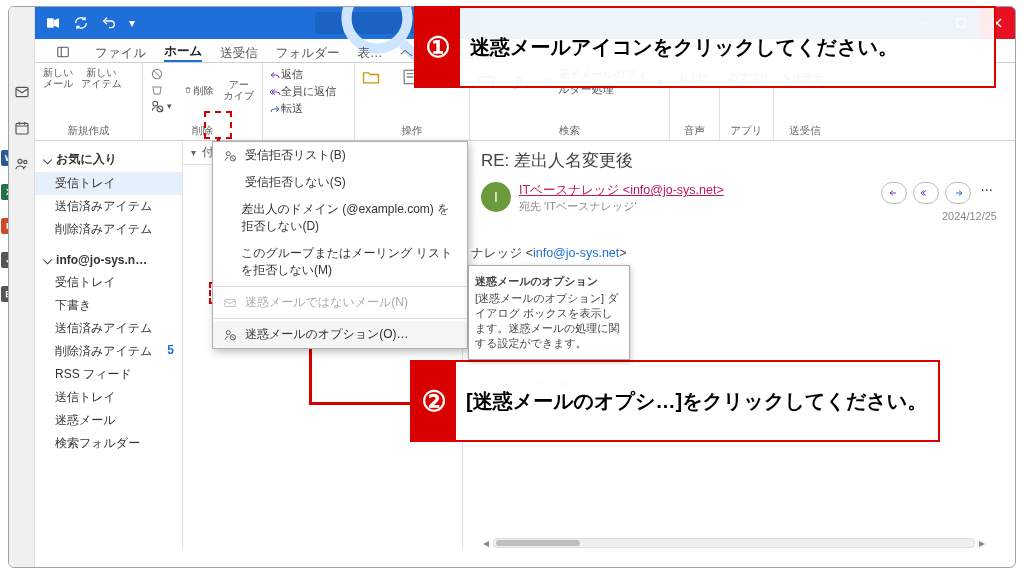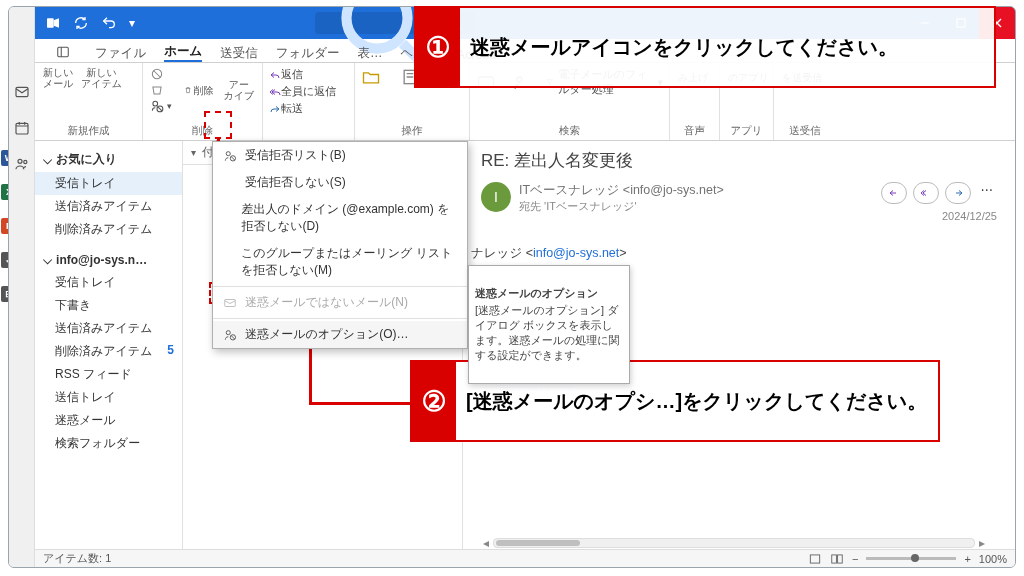--- a/index.html
+++ b/index.html
@@ -45,21 +45,21 @@
 
   .list { width:280px; border-right:1px solid #e0e0e0; position:relative; }
   .listhead { height:24px; border-bottom:1px solid #e0e0e0; display:flex; align-items:center; padding:0 8px; gap:6px; color:#666; }
   .listhead .arrdn { margin-left:auto; }
 
   .read { flex:1; padding:8px 18px; font-size:12.5px; color:#333; position:relative; }
   .read .subject { font-size:17px; color:#444; margin-bottom:10px; }
   .senderrow { display:flex; align-items:flex-start; gap:8px; }
   .avatar { width:30px; height:30px; border-radius:50%; background:#6a9a3b; color:#fff; display:flex; align-items:center; justify-content:center; font-size:14px; }
   .senderinfo { flex:1; color:#555; }
-  .senderinfo .from { color:#737373; }
+  .senderinfo .from { color:#be185d;text-decoration:underline; }
   .actions { display:flex; gap:6px; }
   .roundbtn { width:26px; height:22px; border:1px solid #bbb; border-radius:14px; display:flex; align-items:center; justify-content:center; }
   .read .meta { margin-top:22px; margin-left:-10px; color:#444; line-height:1.5; }
   .read .meta .link { color:#1e6fd9; }
   .read .linkblock { margin-top:56px; color:#1e6fd9; text-decoration:underline; }
 
   .statusbar { position:absolute; left:26px; right:0; bottom:0; height:18px; background:#f6f6f6; border-top:1px solid #ddd; display:flex; align-items:center; padding:0 8px; font-size:11px; color:#555; }
   .status-right { margin-left:auto; display:flex; align-items:center; gap:8px; }
   .status-right .slider { width:90px; height:3px; background:#bbb; position:relative; }
   .status-right .slider::before { content:""; position:absolute; left:50%; top:-3px; width:8px; height:8px; background:#666; border-radius:50%; }
@@ -82,21 +82,21 @@
   #ar2 .head { left:-4px; top:-1px; border-left:5px solid transparent; border-right:5px solid transparent; border-bottom:9px solid #d90000; }
   #ar2h { left:300px; top:395px; width:113px; height:2.5px; }
 
   
   .menu { position:absolute; left:203px; top:134px; width:256px; background:#fff; border:1px solid #b0b0b0; box-shadow:2px 3px 8px rgba(0,0,0,.25); font-size:12px; color:#333; z-index:5; }
   .menu .mi { display:flex; align-items:center; gap:8px; padding:5px 10px; }
   .menu .mi.disabled { color:#aaa; }
   .menu .mi svg { width:14px; height:14px; flex-shrink:0; }
   .menu hr { border:none; border-top:1px solid #e0e0e0; margin:2px 0; }
   .menu .mi.highlight { background:#f5f5f5; }
-  .tooltip { position:absolute; left:459px; top:258px; width:162px; background:#fff; border:1px solid #aaa; padding:20px 6px; font-size:11px; color:#444; box-shadow:1px 2px 6px rgba(0,0,0,.2); z-index:6; }
+  .tooltip { position:absolute; left:459px; top:258px; width:162px; background:#fff; border:1px solid #aaa; padding:8px 6px; font-size:11px; color:#444; box-shadow:1px 2px 6px rgba(0,0,0,.2); z-index:6; }
   .tooltip .tt-title { font-weight:700; margin-bottom:2px; }
 
   
   .appcol { position:absolute; left:0; top:150px; width:18px; display:flex; flex-direction:column; gap:18px; align-items:center; }
   .appicon { width:16px; height:16px; border-radius:2px; display:flex; align-items:center; justify-content:center; color:#fff; font-size:9px; font-weight:bold;}
   .hscroll { position:absolute; left:470px; right:26px; bottom:18px; height:12px; display:flex; align-items:center; }
   .hscroll .track { flex:1; height:10px; background:#f0f0f0; border:1px solid #ddd; border-radius:4px; position:relative; }
   .hscroll .thumb { position:absolute; left:2px; top:1px; width:84px; height:6px; background:#bfbfbf; border-radius:4px; }
   .hscroll .arr { width:14px; height:10px; display:flex; align-items:center; justify-content:center; color:#888; }
 </style>
@@ -503,36 +503,20 @@
   </div>
 
   <div class="hscroll">
     <div class="arr">◂</div>
       <div class="track">
         <div class="thumb"></div>
       </div>
       <div class="arr">▸</div>
   </div>
 
-  <div class="statusbar">
-    <span>アイテム数: 1</span>
-    <div class="status-right">
-      <svg width="14" height="14" viewBox="0 0 24 24" fill="none" stroke="#666" stroke-width="1.6">
-          <rect x="4" y="5" width="16" height="14"></rect>
-        </svg>
-      <svg width="14" height="14" viewBox="0 0 24 24" fill="none" stroke="#666" stroke-width="1.6">
-          <rect x="3" y="5" width="8" height="14"></rect>
-          <rect x="13" y="5" width="8" height="14"></rect>
-        </svg>
-      <span>−</span>
-      <div class="slider"></div>
-      <span>+</span>
-      <span>100%</span>
-    </div>
-  </div>
 
   <div class="redbox" id="rb1"></div>
   <div class="redbox" id="rb2"></div>
   <div class="arrow v" id="ar1">
       <div class="head"></div>
     </div>
   <div class="arrow v" id="ar2">
       <div class="head"></div>
     </div>
   <div class="arrow" id="ar2h"></div>

